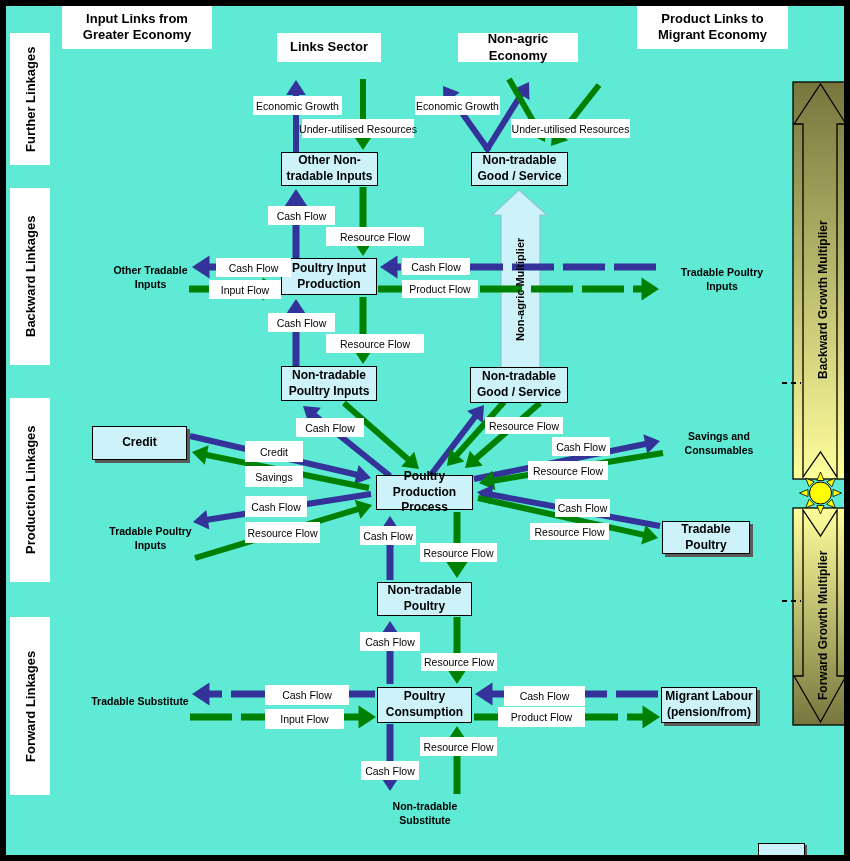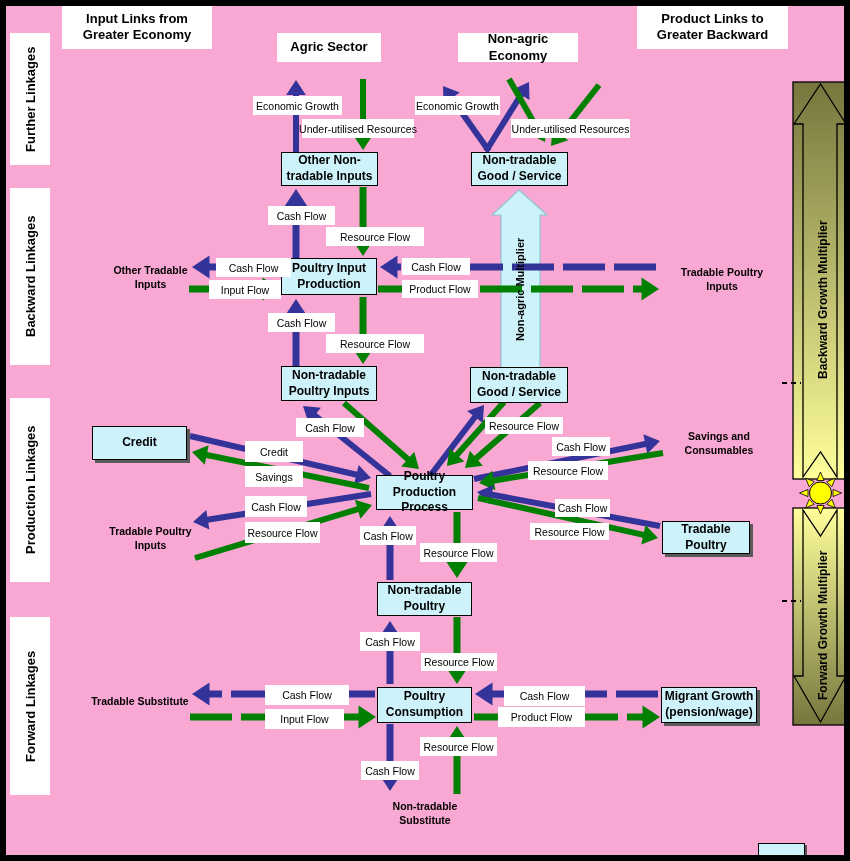--- a/index.html
+++ b/index.html
@@ -1,16 +1,16 @@
 <!DOCTYPE html>
 <html><head>
 <meta charset="utf-8">
 <style>
   html,body{margin:0;padding:0;background:#fff;}
-  .canvas{position:relative;width:850px;height:861px;background:#f9a8d4;overflow:hidden;
+  .canvas{position:relative;width:850px;height:861px;background:#5eead4;overflow:hidden;
           font-family:"Liberation Sans","DejaVu Sans",sans-serif;color:#000;}
   .frame{position:absolute;left:0;top:0;width:850px;height:861px;border:6px solid #000;
          box-sizing:border-box;pointer-events:none;z-index:50;}
   svg.layer{position:absolute;left:0;top:0;z-index:1;}
   .hdr{position:absolute;background:#fff;font-weight:bold;font-size:13px;text-align:center;
        display:flex;align-items:center;justify-content:center;line-height:1.25;z-index:5;}
   .side{position:absolute;background:#fff;writing-mode:vertical-rl;transform:rotate(180deg);
         font-weight:bold;font-size:13px;display:flex;align-items:center;justify-content:center;
         white-space:nowrap;z-index:5;}
   .node{position:absolute;background:#CDF2FA;border:1.4px solid #000;font-weight:bold;
@@ -140,40 +140,40 @@
         <line x1="474" y1="717" x2="646.875" y2="717" stroke="#008000" stroke-width="7" stroke-dasharray="42 9"></line>
         <polygon points="660,717 642.5,728.55 642.5,705.45" fill="#008000"></polygon>
         <line x1="390" y1="724" x2="390" y2="777.875" stroke="#333399" stroke-width="7"></line>
         <polygon points="390,791 378.45,773.5 401.55,773.5" fill="#333399"></polygon>
         <line x1="457" y1="794" x2="457" y2="739.125" stroke="#008000" stroke-width="7"></line>
         <polygon points="457,726 468.55,743.5 445.45,743.5" fill="#008000"></polygon>
       </g>
   </svg>
 
   <div class="hdr" style="left:62px;top:5px;width:150px;height:44px">Input Links from Greater Economy</div>
-  <div class="hdr" style="left:277px;top:33px;width:104px;height:29px">Agric Sector</div>
+  <div class="hdr" style="left:277px;top:33px;width:104px;height:29px">Links Sector</div>
   <div class="hdr" style="left:458px;top:33px;width:120px;height:29px">Non-agric Economy</div>
-  <div class="hdr" style="left:637px;top:5px;width:151px;height:44px">Product Links to Greater Backward</div>
+  <div class="hdr" style="left:637px;top:5px;width:151px;height:44px">Product Links to Migrant Economy</div>
 
   <div class="side" style="left:10px;top:33px;width:40px;height:132px">Further Linkages</div>
   <div class="side" style="left:10px;top:188px;width:40px;height:177px">Backward Linkages</div>
   <div class="side" style="left:10px;top:398px;width:40px;height:184px">Production Linkages</div>
   <div class="side" style="left:10px;top:617px;width:40px;height:178px">Forward Linkages</div>
 
   <div class="node" style="left:281px;top:152px;width:97px;height:34px">Other Non-tradable Inputs</div>
   <div class="node" style="left:471px;top:152px;width:97px;height:34px">Non-tradable Good / Service</div>
   <div class="node" style="left:281px;top:366px;width:96px;height:35px">Non-tradable Poultry Inputs</div>
   <div class="node" style="left:281px;top:258px;width:96px;height:37px">Poultry Input Production</div>
   <div class="node" style="left:470px;top:367px;width:98px;height:36px">Non-tradable Good / Service</div>
   <div class="node shadow" style="left:92px;top:426px;width:95px;height:34px">Credit</div>
   <div class="node" style="left:376px;top:475px;width:97px;height:35px">Poultry Production Process</div>
   <div class="node shadow" style="left:662px;top:521px;width:88px;height:33px">Tradable Poultry</div>
   <div class="node" style="left:377px;top:687px;width:95px;height:36px">Poultry Consumption</div>
   <div class="node" style="left:377px;top:582px;width:95px;height:34px">Non-tradable Poultry</div>
-  <div class="node shadow" style="left:661px;top:687px;width:96px;height:36px">Migrant Growth (pension/wage)</div>
+  <div class="node shadow" style="left:661px;top:687px;width:96px;height:36px">Migrant Labour (pension/from)</div>
 
   <div class="pl" style="left:98px;top:262px;width:105px;height:32px">Other Tradable Inputs</div>
   <div class="pl" style="left:668px;top:264px;width:108px;height:32px">Tradable Poultry Inputs</div>
   <div class="pl" style="left:664px;top:428px;width:110px;height:32px">Savings and Consumables</div>
   <div class="pl" style="left:98px;top:523px;width:105px;height:32px">Tradable Poultry Inputs</div>
   <div class="pl" style="left:80px;top:694px;width:120px;height:16px">Tradable Substitute</div>
   <div class="pl" style="left:375px;top:798px;width:100px;height:32px">Non-tradable Substitute</div>
 
   <div class="fl" style="left:253px;top:96px;width:89px;height:19px">Economic Growth</div>
   <div class="fl" style="left:302px;top:119px;width:112px;height:19px">Under-utilised Resources</div>

